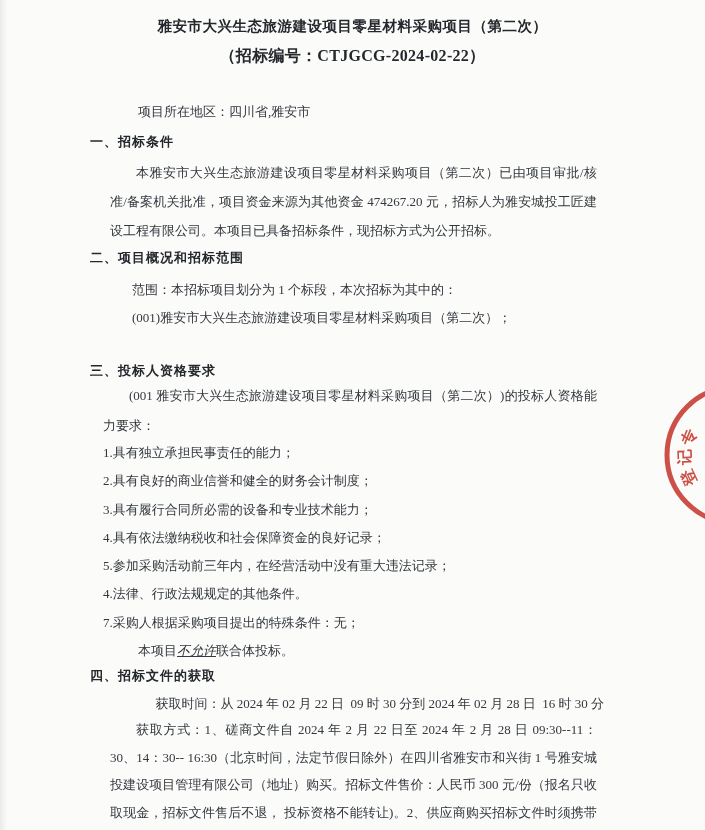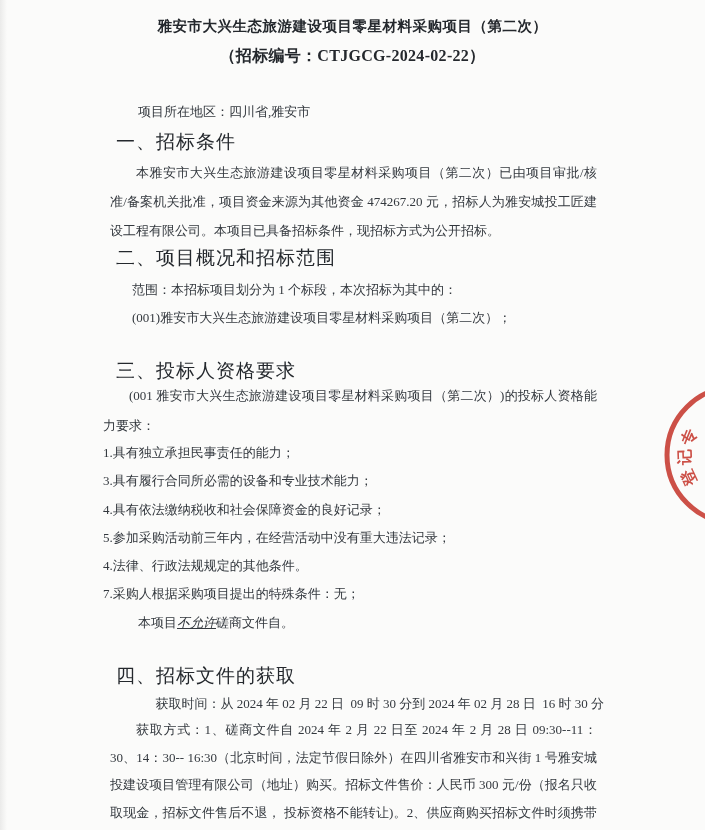--- a/index.html
+++ b/index.html
@@ -31,21 +31,21 @@
   }
   .doc-subtitle {
     left: 0; top: 46px; width: 705px;
     text-align: center; font-weight: bold; font-size: 16px;
     color: #24282d; letter-spacing: 0.3px;
   }
 
   .loc { top: 103px; left: 110px; font-size: 13px; margin-left: 28px; }
 
   .sec-heading {
-    left: 116px; font-size: 19px; font-weight: normal; color: #24282d;
+    left: 90px; font-size: 13px; font-weight: bold; color: #24282d;
     letter-spacing: 1px; line-height: 20px;
   }
   .h1 { top: 132px; }
   .h2 { top: 248px; }
   .h3 { top: 361px; }
   .h4 { top: 666px; }
 
   .para {
     left: 110px; width: 487px;
     text-indent: 2em; text-align: justify;
@@ -90,26 +90,27 @@
   <div class="blk kv">
     <div>范围：本招标项目划分为 1 个标段，本次招标为其中的：</div>
     <div>(001)雅安市大兴生态旅游建设项目零星材料采购项目（第二次）；</div>
   </div>
 
   <div class="blk sec-heading h3">三、投标人资格要求</div>
   <div class="blk para intro">(001 雅安市大兴生态旅游建设项目零星材料采购项目（第二次）)的投标人资格能力要求：</div>
 
   <div class="blk items">
     <div>1.具有独立承担民事责任的能力；</div>
+    <div>2.具有良好的商业信誉和健全的财务会计制度；</div>
     <div>3.具有履行合同所必需的设备和专业技术能力；</div>
     <div>4.具有依法缴纳税收和社会保障资金的良好记录；</div>
     <div>5.参加采购活动前三年内，在经营活动中没有重大违法记录；</div>
     <div>4.法律、行政法规规定的其他条件。</div>
     <div>7.采购人根据采购项目提出的特殊条件：无；</div>
-    <div class="jv-line"><span>本项目</span><span class="jv-italic">不允许</span><span>磋商文件自。</span></div>
+    <div class="jv-line"><span>本项目</span><span class="jv-italic">不允许</span><span>联合体投标。</span></div>
   </div>
 
   <div class="blk sec-heading h4">四、招标文件的获取</div>
   <div class="blk time-line"><span style="display:inline-block; width:2em;"></span><span>获取时间：从 2024 年 02 月 22 日  09 时 30 分到 2024 年 02 月 28 日  16 时 30 分</span></div>
   <div class="blk para method">获取方式：1、磋商文件自 2024 年 2 月 22 日至 2024 年 2 月 28 日 09:30--11：30、14：30-- 16:30（北京时间，法定节假日除外）在四川省雅安市和兴街 1 号雅安城投建设项目管理有限公司（地址）购买。招标文件售价：人民币 300 元/份（报名只收取现金，招标文件售后不退， 投标资格不能转让)。2、供应商购买招标文件时须携带单位介绍信原件(需</div>
 
   <svg class="seal" width="57" height="138" viewBox="648 383 57 138" aria-hidden="true">
     <g opacity="0.88">
       <circle cx="735" cy="455" r="68" fill="none" stroke="#c6392f" stroke-width="5"></circle>
       <text x="689" y="437" fill="#c6392f" text-anchor="middle" dominant-baseline="central" transform="rotate(-68 689 437)">专</text>

